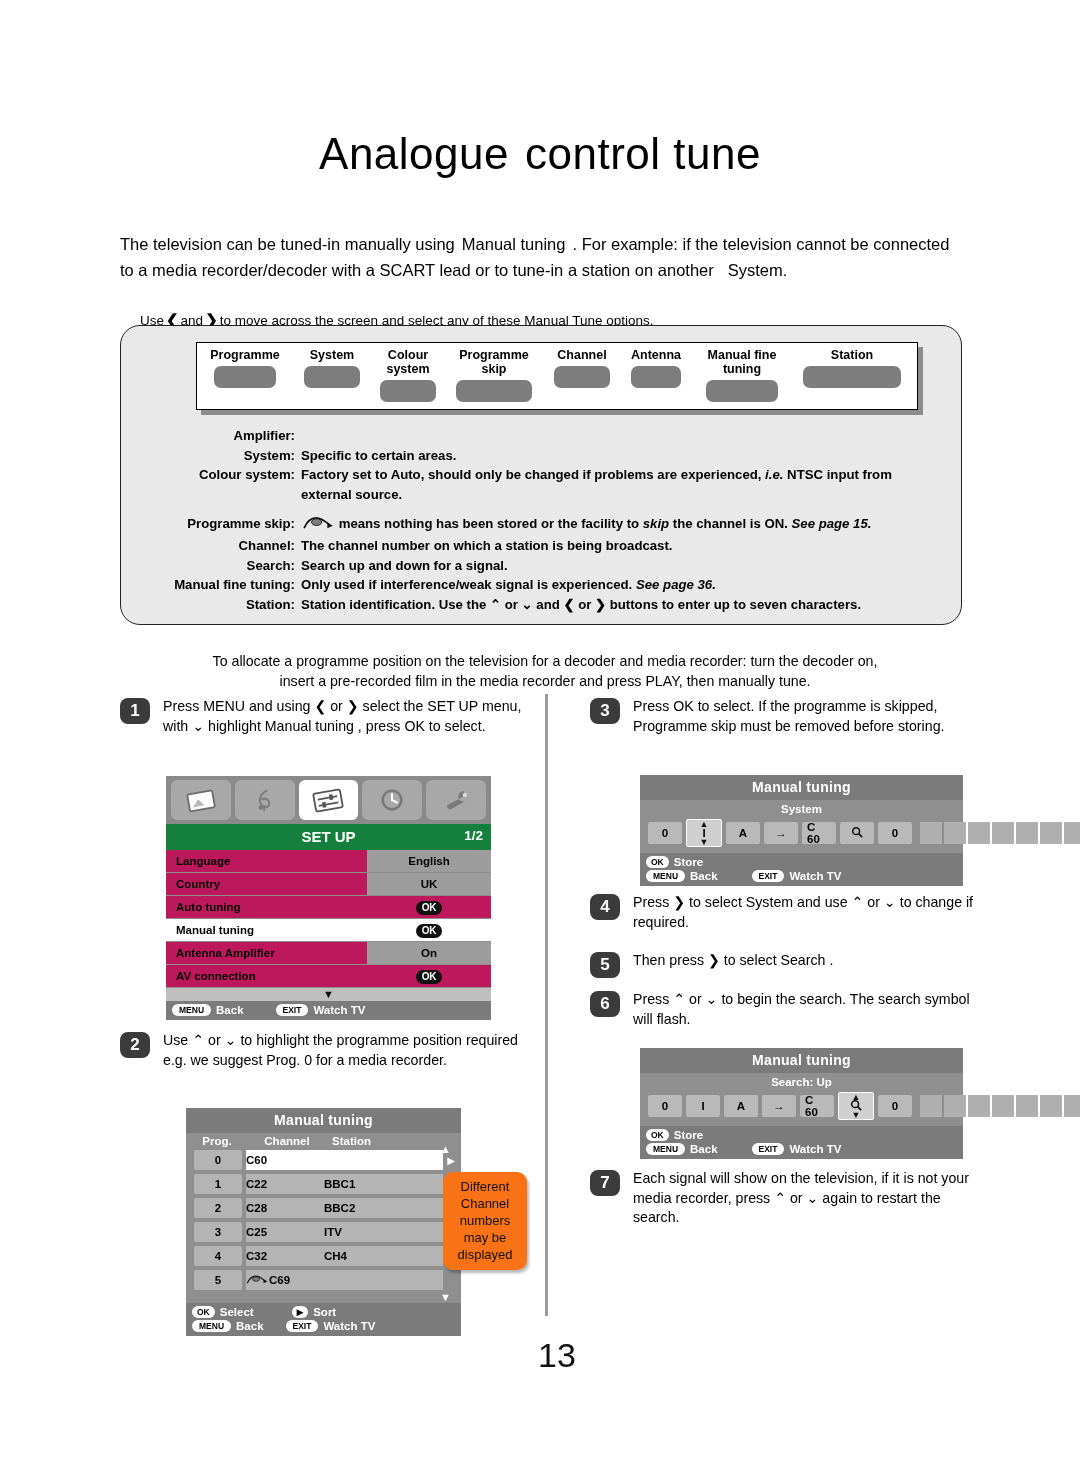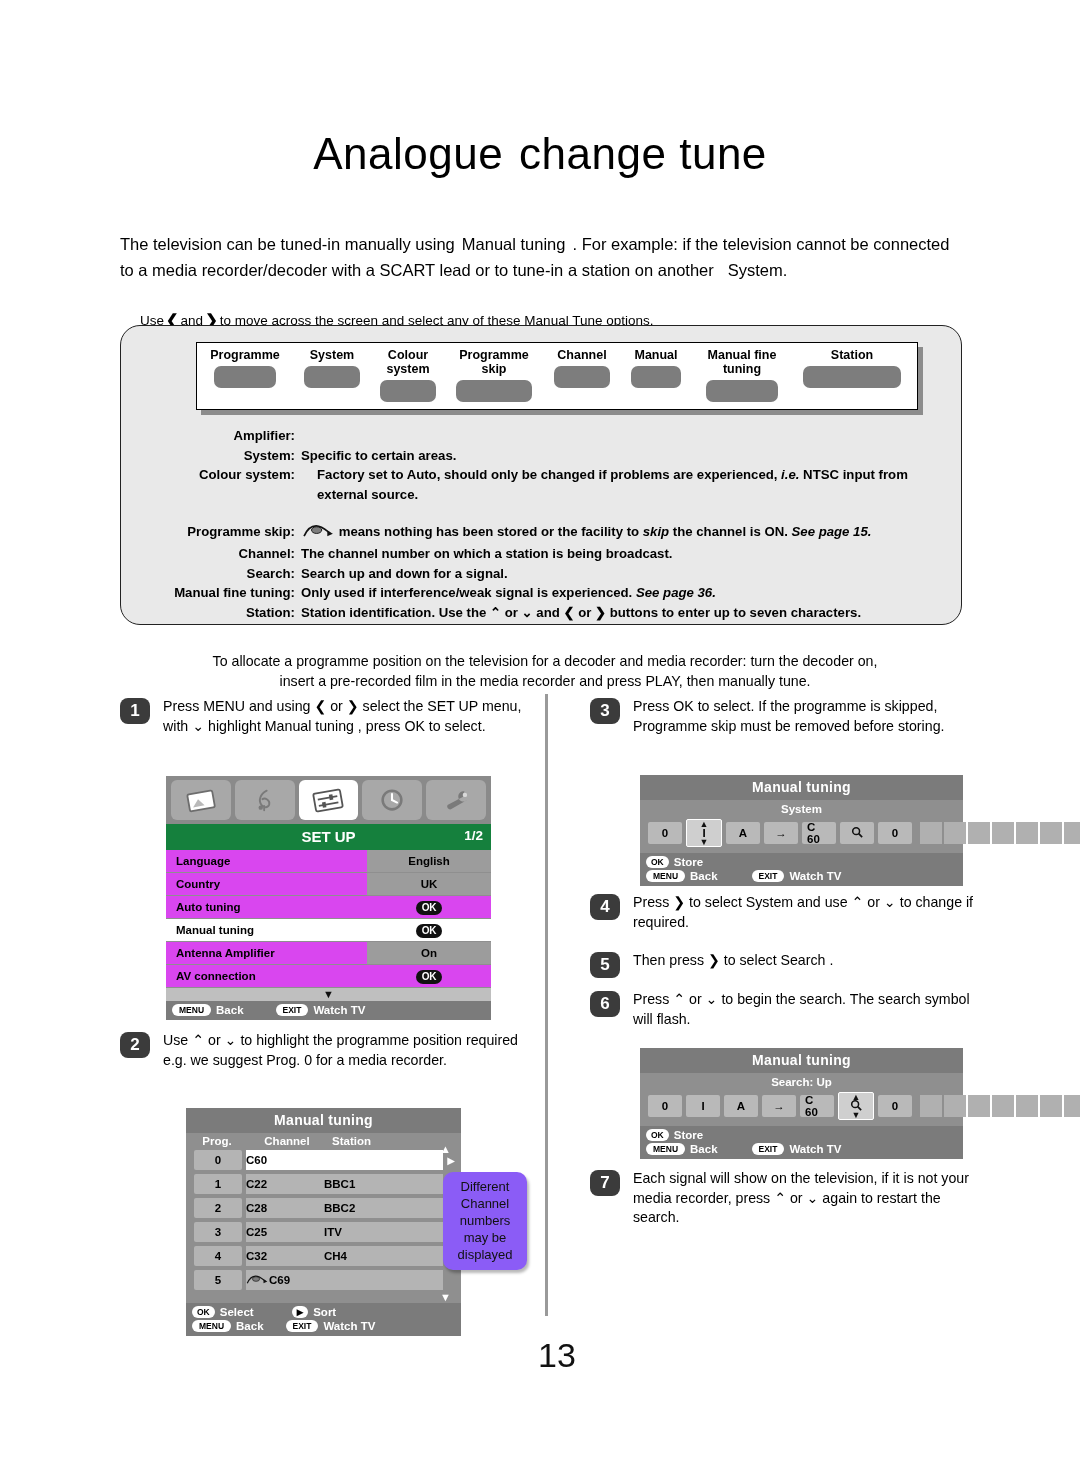--- a/index.html
+++ b/index.html
@@ -130,21 +130,21 @@
     display:flex;align-items:center;justify-content:center;
   }
   .icon-tile.active{background:#fff;}
   #setup-header{
     position:relative;background:#15803d;color:#fff;font-weight:bold;
     text-align:center;font-size:15px;padding:4px 0 5px;
   }
   #setup-page{position:absolute;right:8px;top:4px;font-size:13.5px;font-weight:bold;}
   .setup-row{
     display:flex;align-items:center;height:22px;margin:0 0 1px 0;
-    background:#d946ef;
+    background:#be185d;
   }
   .setup-row.hl{background:#fff;}
   .setup-row .name{
     flex:1 1 auto;font-size:11.5px;font-weight:bold;padding-left:10px;color:#000;
   }
   .setup-row .val{
     flex:0 0 124px;text-align:center;font-size:11.5px;font-weight:bold;
     background:#9c9c9c;height:100%;line-height:22px;color:#000;
   }
   .setup-row.hl .val,.setup-row .val.noback{background:transparent;}
@@ -197,38 +197,38 @@
     position:absolute;left:0;right:0;text-align:center;font-size:9px;line-height:6px;color:#111;
   }
   .cell .spin-up{top:1px;}
   .cell .spin-dn{bottom:1px;}
   .blanks{display:flex;gap:2px;margin-left:4px;}
   .blanks span{display:block;width:22px;height:22px;background:#b0b0b0;}
 
   
   #callout{
     position:absolute;left:443px;top:1172px;width:76px;
-    background:#8b5cf6;border-radius:10px;padding:6px 4px 7px;
+    background:#f97316;border-radius:10px;padding:6px 4px 7px;
     font-size:13px;line-height:17px;text-align:center;color:#111;
     box-shadow:2px 3px 3px rgba(0,0,0,.28);
   }
 
   
   #page-number{
     position:absolute;left:0;right:0;top:1336px;text-align:center;
     font-size:34px;color:#111;padding-left:34px;
   }
 </style>
 </head>
 <body>
 
 <div class="page">
 
   <h1 id="page-title">
-    <span>Analogue</span><span class="gap"></span><span>change tune</span>
+    <span>Analogue</span><span class="gap"></span><span>control tune</span>
   </h1>
 
   <p id="intro">
     <span>The television can be tuned-in manually using</span><span class="sp"></span><span>Manual tuning</span><span class="sp"></span><span>. For example: if the television cannot be</span>
     <span>connected to a media recorder/decoder with a SCART lead or to tune-in a station on another</span><span class="sp"></span><span class="sp"></span><span>System</span><span>.</span>
   </p>
 
   <p id="use-line">
     <span>Use</span><span class="chev">❮</span><span>and</span><span class="chev">❯</span><span>to move across the screen and select any of these Manual Tune options.</span>
   </p>
@@ -254,21 +254,21 @@
           <div class="menu-col" style="width: 98px;">
             <div class="lbl">Programme
 skip</div>
             <div class="pill" style="width: 76px;"></div>
           </div>
           <div class="menu-col" style="width: 78px;">
             <div class="lbl">Channel</div>
             <div class="pill" style="width: 56px;"></div>
           </div>
           <div class="menu-col" style="width: 70px;">
-            <div class="lbl">Manual</div>
+            <div class="lbl">Antenna</div>
             <div class="pill" style="width: 50px;"></div>
           </div>
           <div class="menu-col" style="width: 102px;">
             <div class="lbl">Manual fine
 tuning</div>
             <div class="pill" style="width: 72px;"></div>
           </div>
           <div class="menu-col" style="width: 118px;">
             <div class="lbl">Station</div>
             <div class="pill" style="width: 98px;"></div>
@@ -277,21 +277,21 @@
     </div>
 
     <div id="definitions">
         <div class="def-row">
           <div class="def-term">Amplifier:</div>
         </div>
         <div class="def-row">
           <div class="def-term">System:</div>
           <div class="def-desc">Specific to certain areas.</div>
         </div>
-        <div class="def-row" style="margin-bottom: 18px; gap: 16px;">
+        <div class="def-row" style="margin-bottom: 10px;">
           <div class="def-term">Colour system:</div>
           <div class="def-desc">Factory set to Auto, should only be changed if problems are experienced, <i>i.e.</i> NTSC input from<br>external source.</div>
         </div>
         <div class="def-row" style="margin-bottom: 2px;">
           <div class="def-term">Programme skip:</div>
           <div class="def-desc"><span class="skip-glyph"><svg viewBox="0 0 34 14" width="34" height="13">
  <path d="M2 12 C6 3 10 1 15 1 C21 1 25 5 30 9" fill="none" stroke="#111" stroke-width="1.8"></path>
  <ellipse cx="15.5" cy="5.5" rx="5.5" ry="3.6" fill="#7d7d7d" stroke="#111" stroke-width="1"></ellipse>
  <path d="M27 6 L33 9.5 L27 12 Z" fill="#111"></path>
               </svg></span> means nothing has been stored or the facility to <i>skip</i> the channel is ON. <i>See page 15.</i></div>

